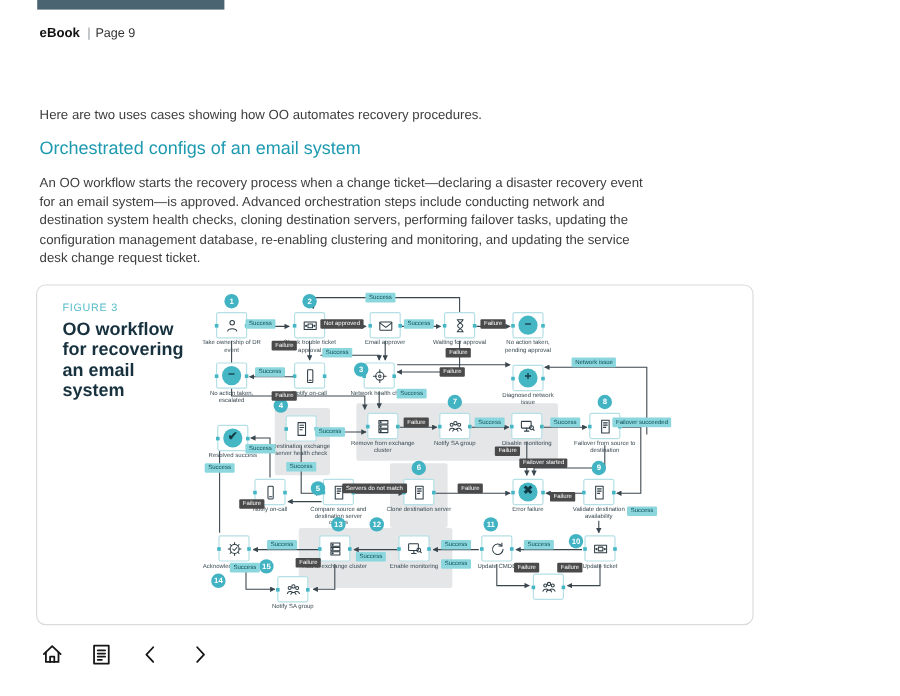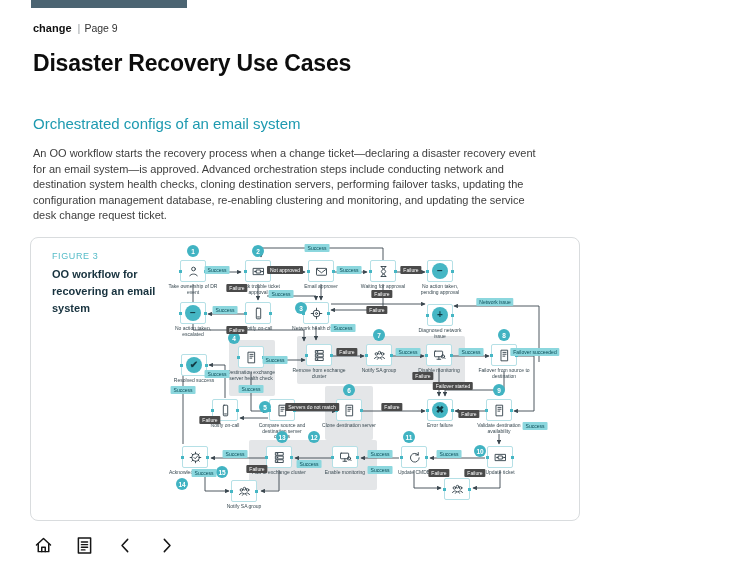--- a/index.html
+++ b/index.html
@@ -7,24 +7,24 @@
         font-family:"Liberation Sans",sans-serif;color:#1a1a1a;}
   .brand-bar{position:absolute;left:31px;top:0;width:156px;height:8px;background:#4b6472;}
   .meta{position:absolute;left:33px;top:22px;font-size:11px;}
   .meta-label{font-weight:700;color:#111;}
   .meta-divider{color:#9aa0a4;margin:0 4px 0 6px;font-weight:300;}
   .meta-page{color:#333;font-size:10.5px;text-align:right;}
   h1{position:absolute;left:33px;top:50px;margin:0;font-size:23px;font-weight:700;color:#0d0d0d;letter-spacing:-.2px;}
   .intro{position:absolute;left:33px;top:90px;margin:0;font-size:11px;color:#3d3d3d;}
   h2{position:absolute;left:33px;top:115px;margin:0;font-size:15px;font-weight:400;color:#1e9ab0;}
   .body-text{position:absolute;left:33px;top:146px;margin:0;width:512px;font-size:11px;line-height:15.5px;color:#3d3d3d;}
-  .figure-card{position:absolute;left:30px;top:237px;width:550px;height:284px;background:#fff;
+  .figure-card{position:absolute;left:30px;top:237px;width:598px;height:284px;background:#fff;
                border:1px solid #d9dcde;border-radius:8px;box-sizing:border-box;}
   .figure-label{position:absolute;left:21px;top:13px;font-size:9px;letter-spacing:.6px;color:#56bcc8;}
-  .figure-title{position:absolute;left:21px;top:28px;width:114px;font-size:11px;line-height:17px;font-weight:700;color:#17323e;}
+  .figure-title{position:absolute;left:21px;top:28px;width:114px;font-size:15px;line-height:17px;font-weight:700;color:#17323e;}
   .diagram{position:absolute;left:146px;top:6px;width:384px;height:270px;}
   .diagram svg.wires{position:absolute;left:0;top:0;}
   .region{position:absolute;background:#e4e6e8;border-radius:2px;}
   .node{position:absolute;width:26px;height:22px;background:#fff;border:1px solid #b5e0e6;border-radius:2px;
         display:flex;align-items:center;justify-content:center;box-sizing:border-box;z-index:3;}
   .node::before,.node::after{content:"";position:absolute;width:3px;height:3px;background:#45b6c4;top:50%;margin-top:-1.5px;}
   .node::before{left:-2px;} .node::after{right:-2px;}
   .node svg{width:15px;height:15px;stroke:#2e3d46;stroke-width:1.4;fill:none;stroke-linecap:round;stroke-linejoin:round;}
   .node .glyph{width:16px;height:16px;border-radius:50%;background:#45b6c4;color:#123a44;font-size:10px;font-weight:700;
         display:flex;align-items:center;justify-content:center;line-height:16px;}
@@ -38,23 +38,23 @@
   .nav{position:absolute;left:30px;top:532px;display:flex;gap:14px;align-items:center;}
   .nav button{background:none;border:none;padding:3px;cursor:pointer;display:flex;align-items:center;justify-content:center;}
   .nav svg{width:21px;height:21px;stroke:#161616;stroke-width:1.7;fill:none;stroke-linecap:round;stroke-linejoin:round;}
 </style>
 </head>
 <body>
 
 <div class="page">
   <div class="brand-bar"></div>
   <div class="meta">
-    <span class="meta-label">change</span><span class="meta-divider">|</span><span class="meta-page">Page 9</span>
+    <span class="meta-label">eBook</span><span class="meta-divider">|</span><span class="meta-page">Page 9</span>
   </div>
-  <h1>Disaster Recovery Use Cases</h1>
+  <p class="intro">Here are two uses cases showing how OO automates recovery procedures.</p>
   <h2>Orchestrated configs of an email system</h2>
   <p class="body-text">An OO workflow starts the recovery process when a change ticket—declaring a disaster recovery event for an email system—is approved. Advanced orchestration steps include conducting network and destination system health checks, cloning destination servers, performing failover tasks, updating the configuration management database, re-enabling clustering and monitoring, and updating the service desk change request ticket.</p>
 
   <div class="figure-card">
     <div class="figure-label">FIGURE 3</div>
     <div class="figure-title">OO workflow for recovering an email system</div>
     <div id="diagram" class="diagram">
         <div class="region" style="left: 52px; top: 96px; width: 46px; height: 56px;"></div>
         <div class="region" style="left: 120px; top: 92px; width: 168px; height: 48px;"></div>
         <div class="region" style="left: 148px; top: 142px; width: 48px; height: 54px;"></div>

